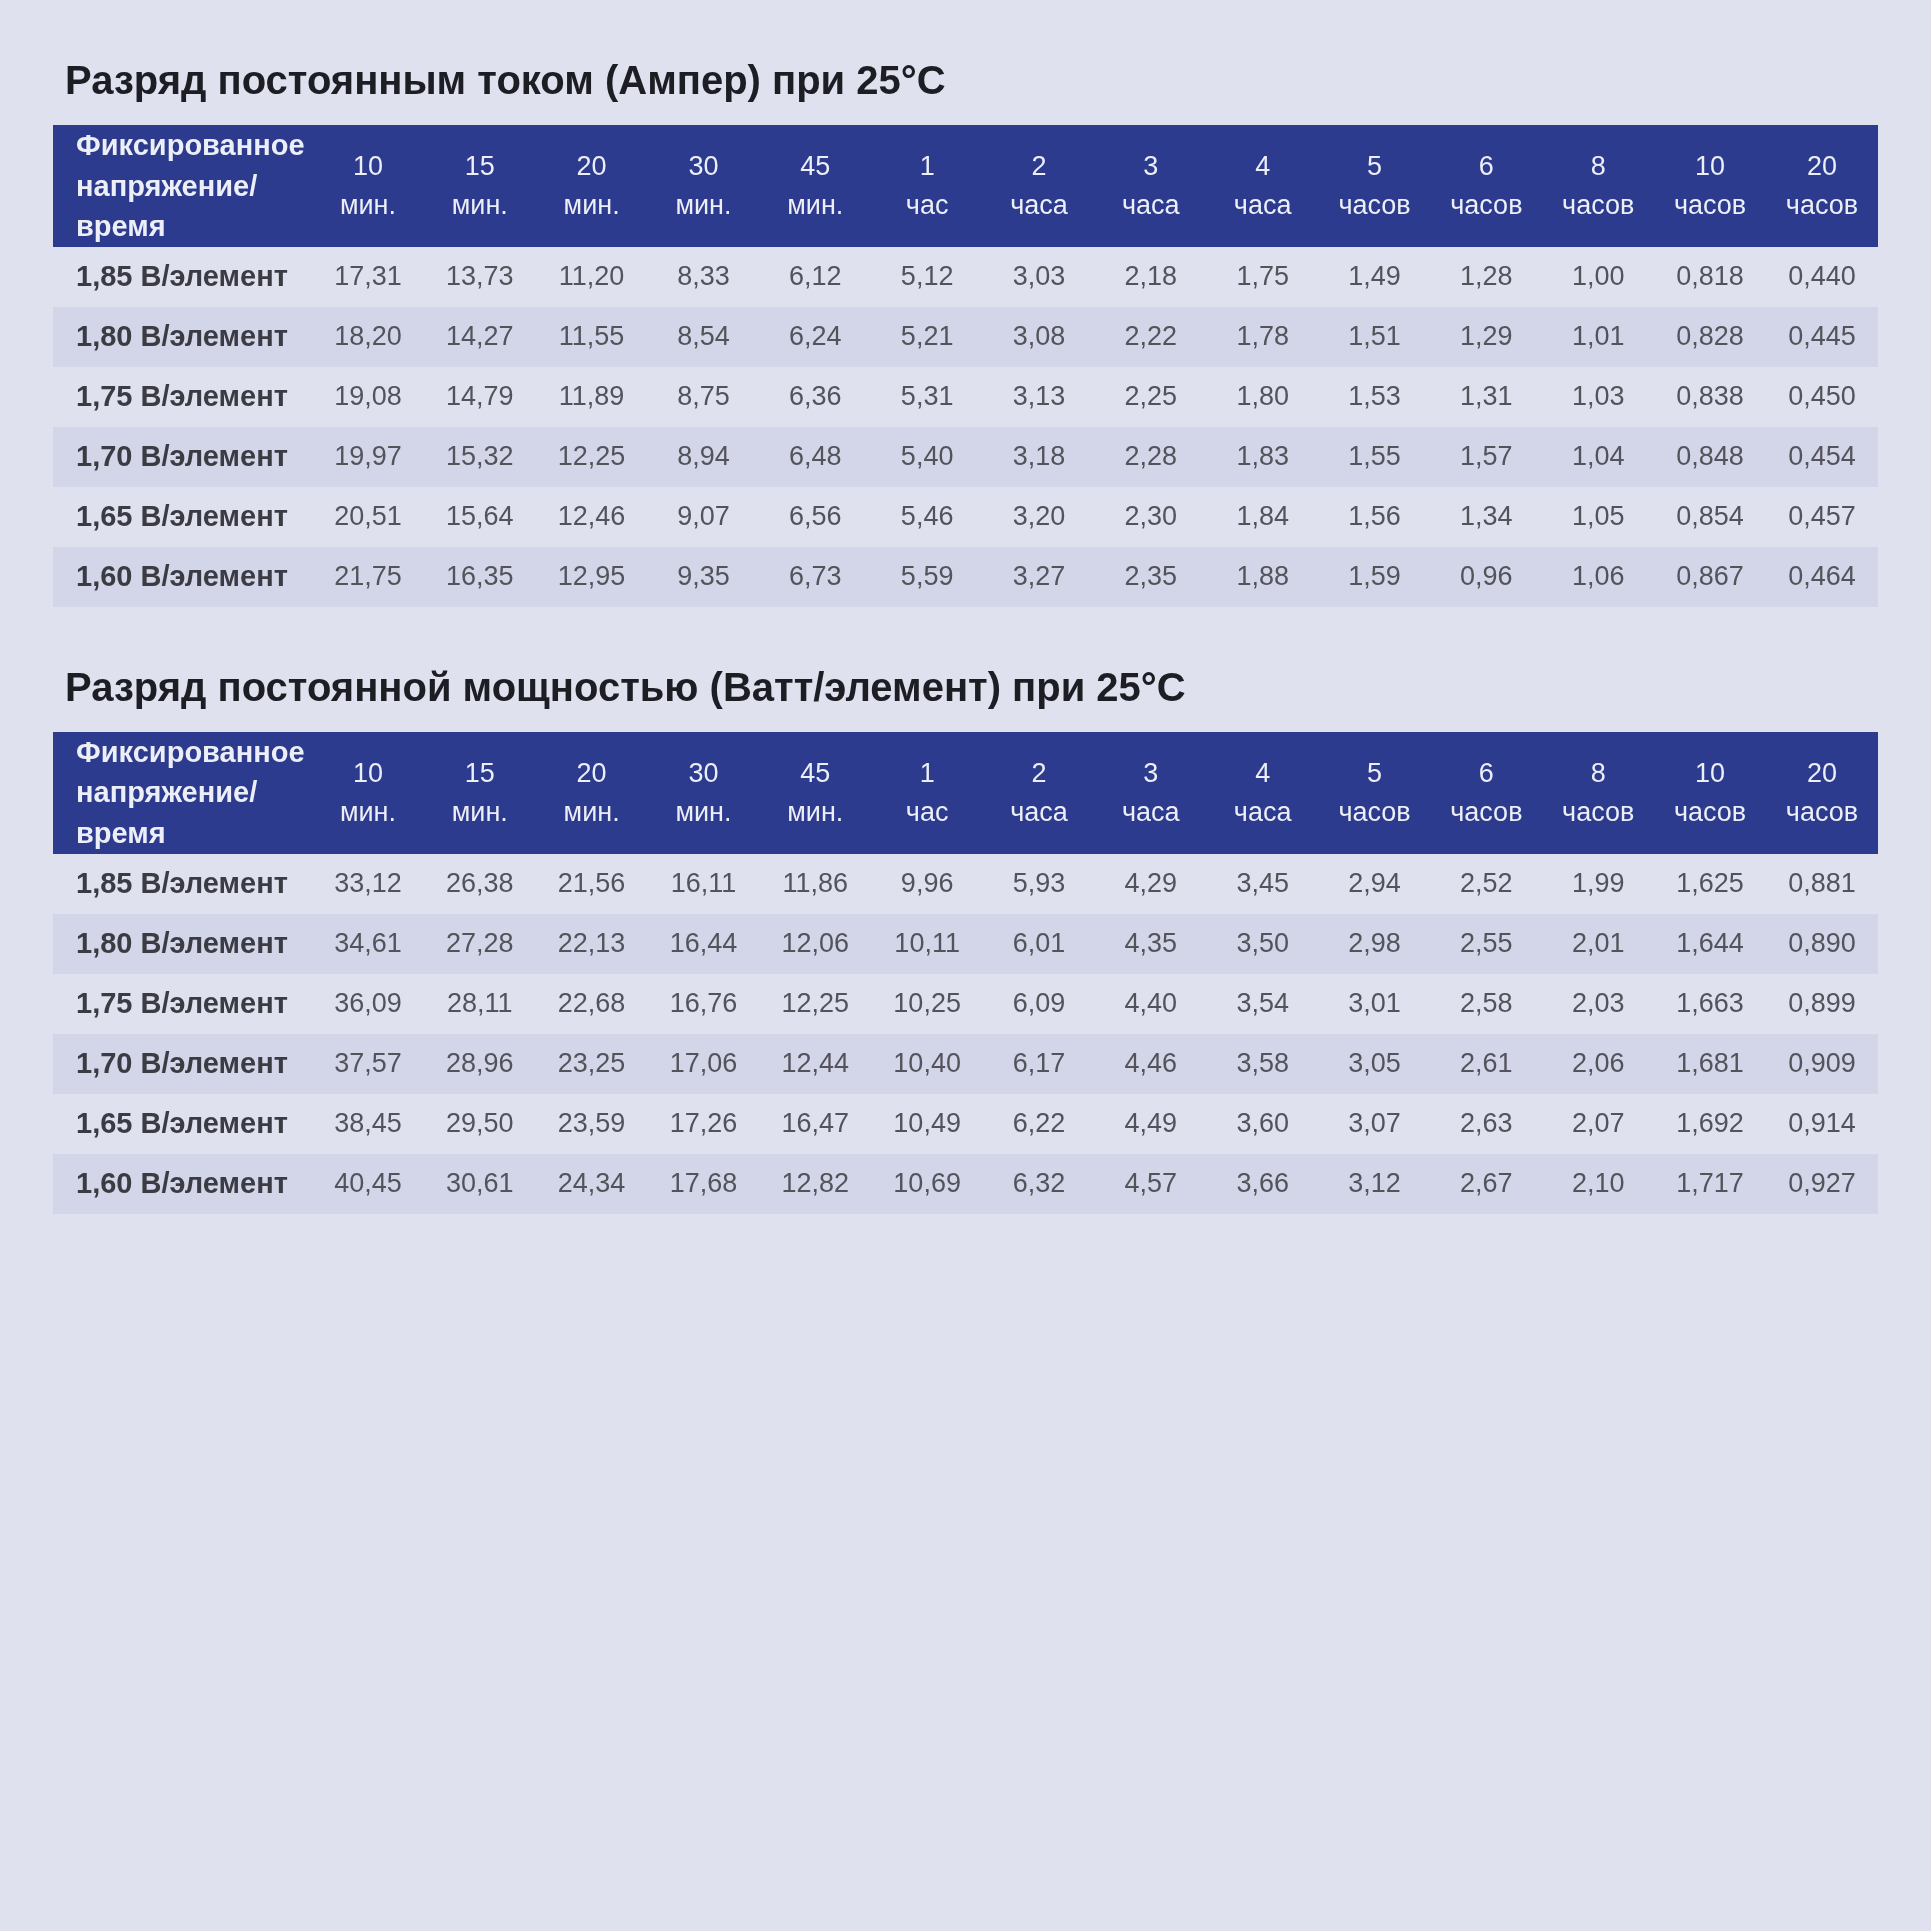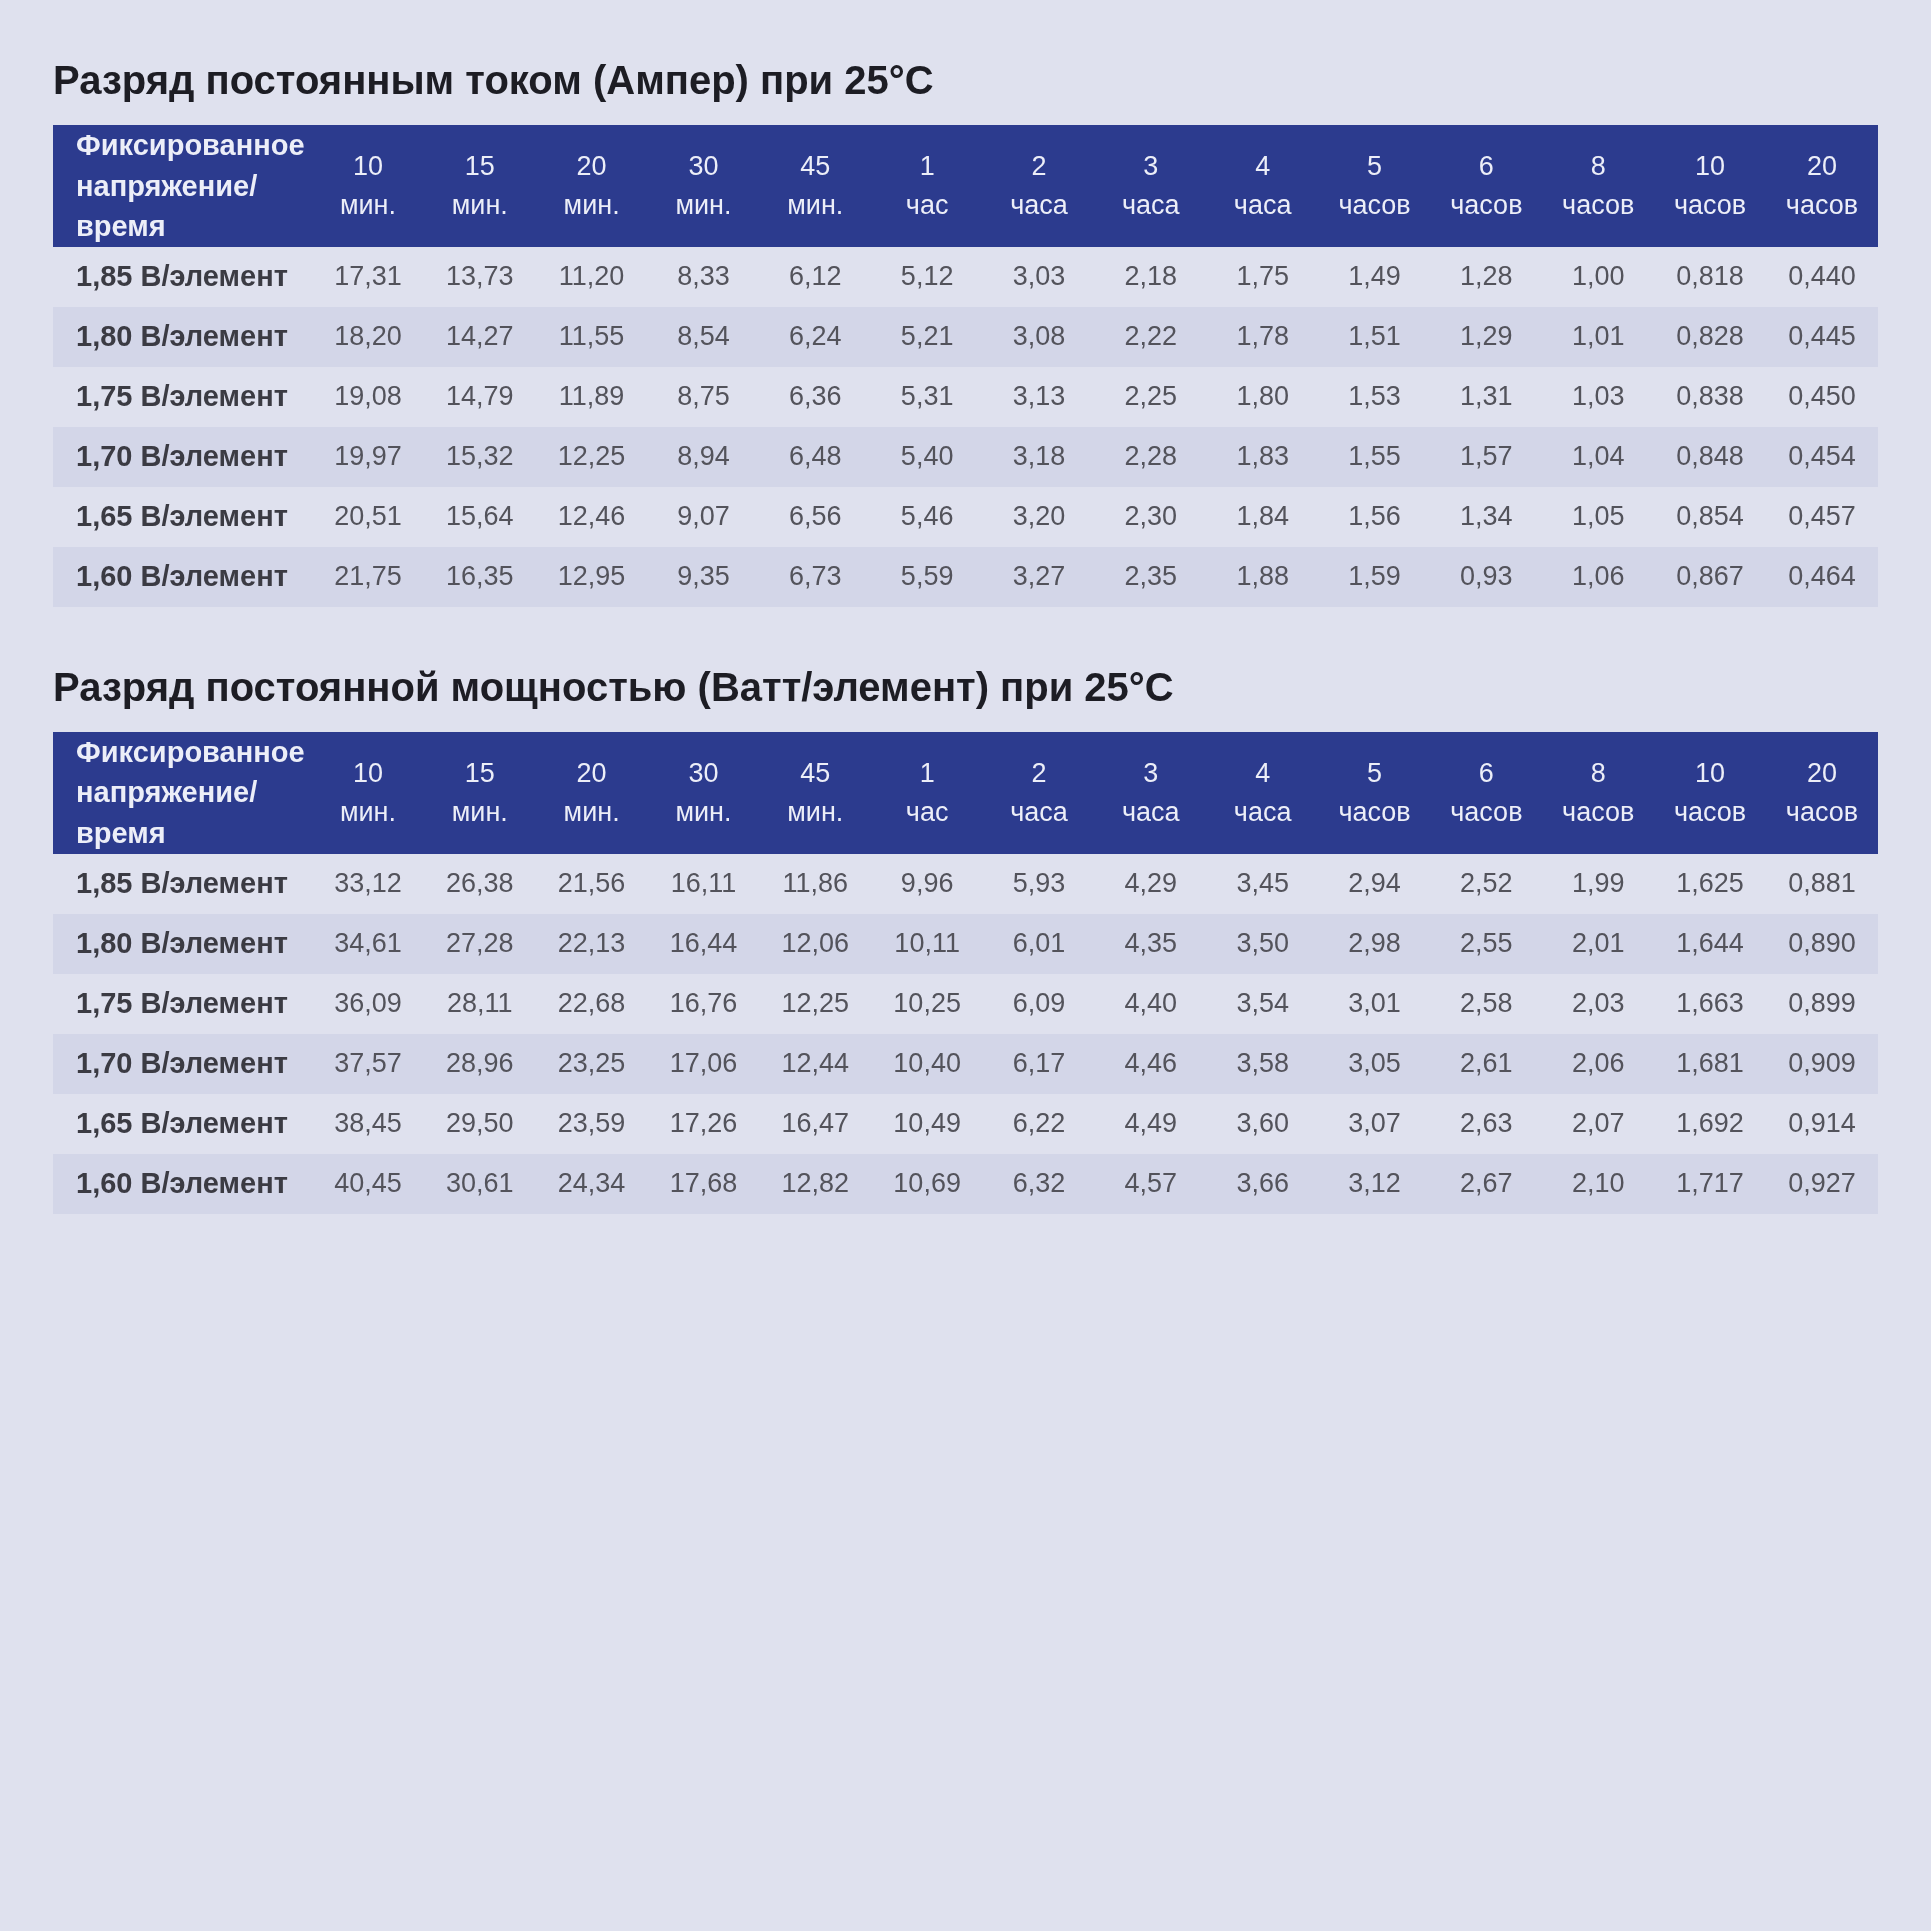--- a/index.html
+++ b/index.html
@@ -33,20 +33,21 @@
     color:var(--accent-blue);
     line-height:1;
   }
   .section{margin-top:0;}
   .section-heading{
     margin-top:60px;
     font-size:40px;
     font-weight:700;
     color:var(--text-dark);
     line-height:1;
+    margin-left:12px;
   }
   table{
     margin-top:25px;
     width:1825px;
     border-collapse:collapse;
     table-layout:fixed;
   }
   col.label-col{width:259px;}
   thead th{
     background:var(--header-bg);
@@ -231,21 +232,21 @@
               <td>21,75</td>
               <td>16,35</td>
               <td>12,95</td>
               <td>9,35</td>
               <td>6,73</td>
               <td>5,59</td>
               <td>3,27</td>
               <td>2,35</td>
               <td>1,88</td>
               <td>1,59</td>
-              <td>0,93</td>
+              <td>0,96</td>
               <td>1,06</td>
               <td>0,867</td>
               <td>0,464</td>
             </tr>
           </tbody>
         </table>
       </section>
       <section class="section">
         <h2 class="section-heading">Разряд постоянной мощностью (Ватт/элемент) при 25°C</h2>
         <table>

